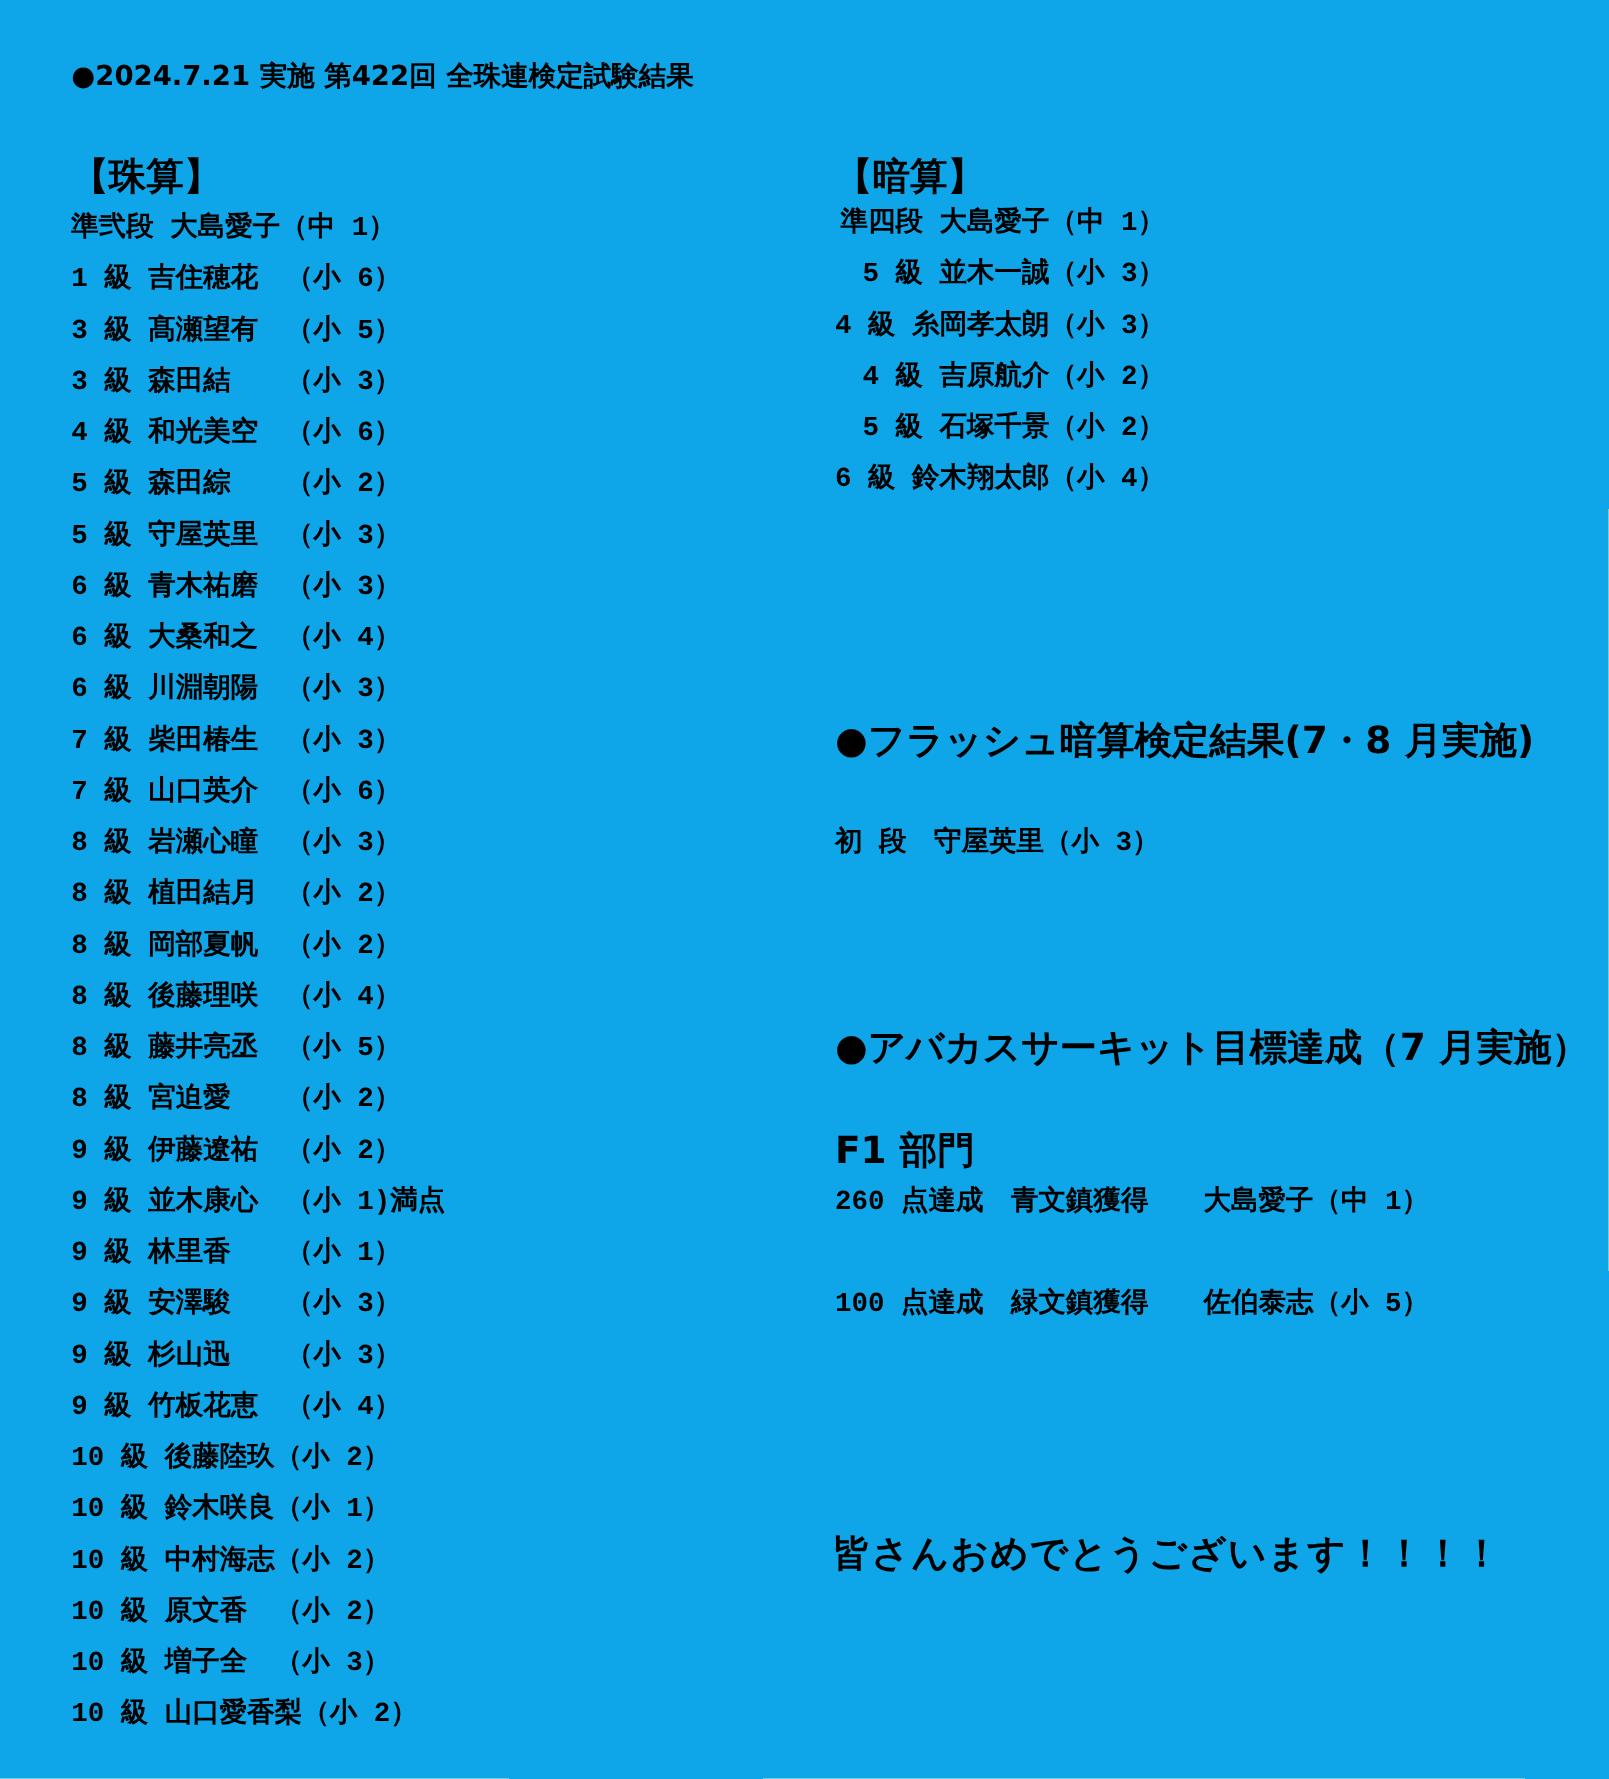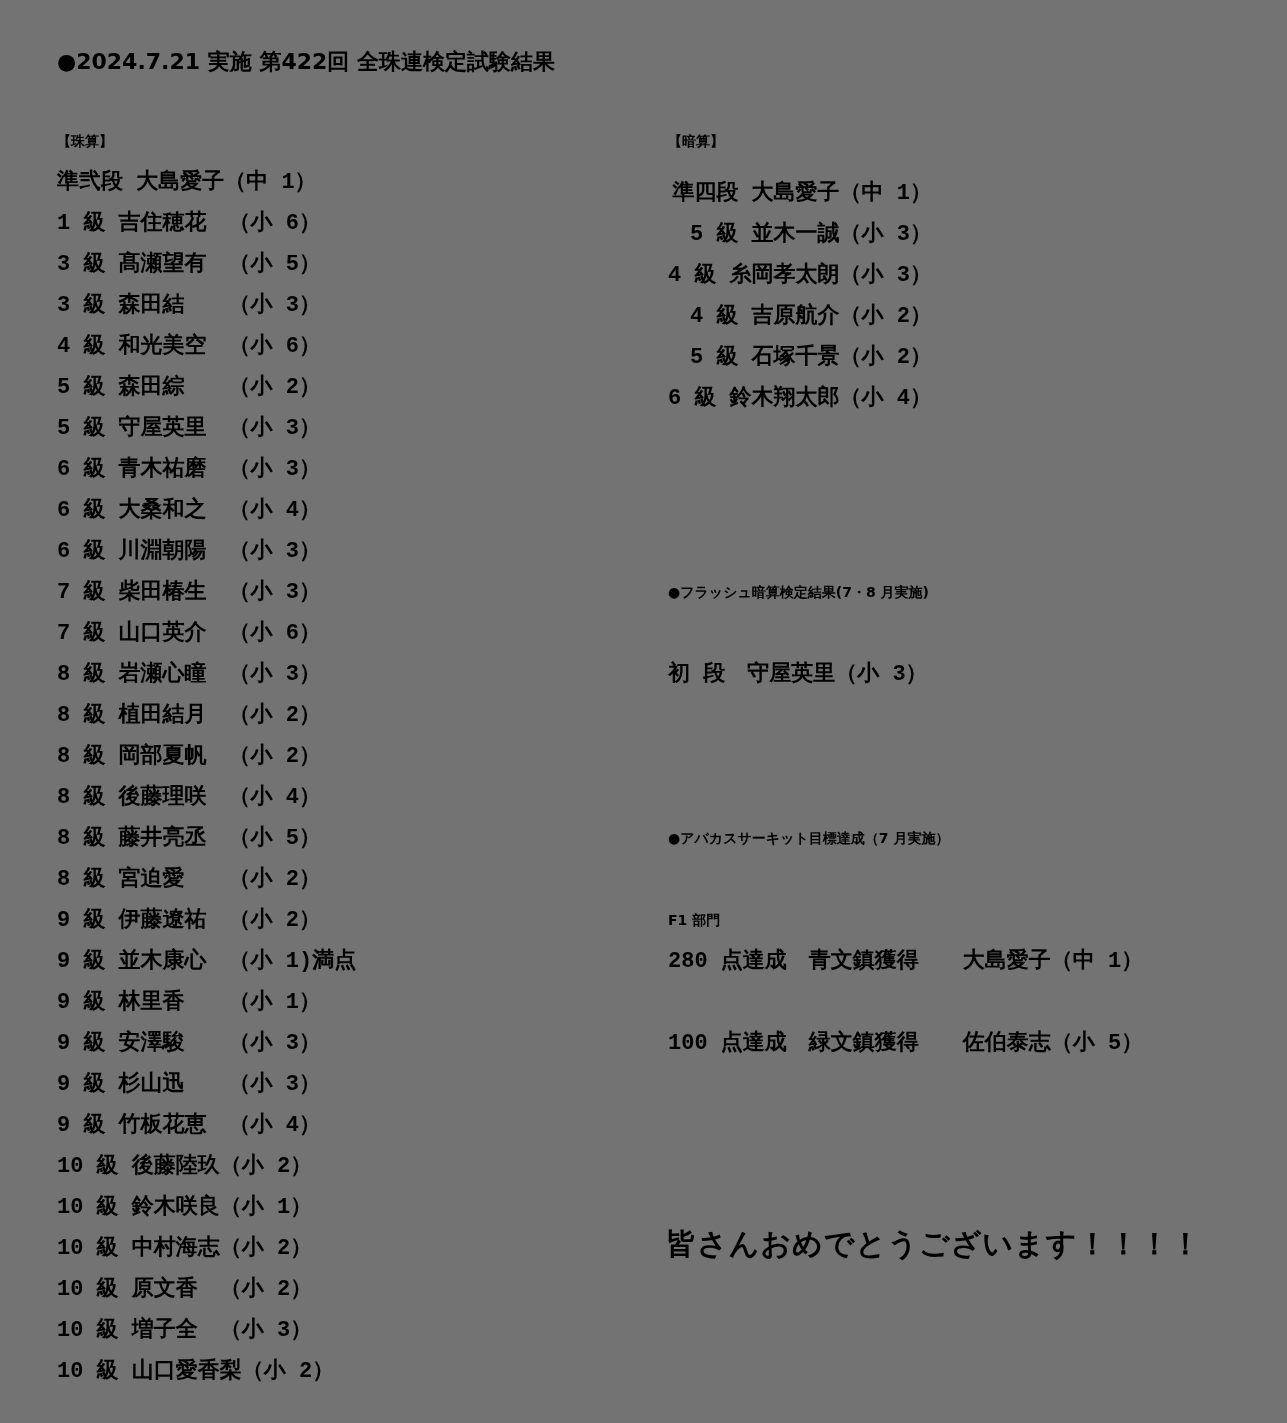--- a/index.html
+++ b/index.html
@@ -4,38 +4,38 @@
 <style>
   html, body {
     margin: 0;
     padding: 0;
     background: #ffffff;
   }
   .page {
     position: relative;
     width: 1287px;
     height: 1423px;
-    background: #737373;
+    background: #0ea5e9;
     color: #000000;
     font-family: "DejaVu Sans", sans-serif;
     font-weight: 700;
     overflow: hidden;
   }
   .abs {
     position: absolute;
     white-space: pre;
   }
   .doc-title {
     left: 57px;
     top: 41px;
     font-size: 22px;
     line-height: 41px;
   }
   .sec-header {
-    font-size: 14px;
+    font-size: 30px;
     line-height: 41px;
   }
   .result-list {
     font-size: 22px;
     line-height: 41px;
   }
   .result-list .line {
     height: 41px;
     white-space: pre;
     font-family: Liberation Mono, monospace;
@@ -56,24 +56,24 @@
 <body>
 
 <div class="page">
 
   <div class="abs doc-title">●2024.7.21 実施 第422回 全珠連検定試験結果</div>
 
   <div class="abs sec-header col-left" style="top:121px">【珠算】</div>
   <div class="abs result-list col-left" style="top:162px"><div class="line">準弐段 大島愛子（中 1）</div><div class="line">1 級 吉住穂花　（小 6）</div><div class="line">3 級 髙瀬望有　（小 5）</div><div class="line">3 級 森田結　　（小 3）</div><div class="line">4 級 和光美空　（小 6）</div><div class="line">5 級 森田綜　　（小 2）</div><div class="line">5 級 守屋英里　（小 3）</div><div class="line">6 級 青木祐磨　（小 3）</div><div class="line">6 級 大桑和之　（小 4）</div><div class="line">6 級 川淵朝陽　（小 3）</div><div class="line">7 級 柴田椿生　（小 3）</div><div class="line">7 級 山口英介　（小 6）</div><div class="line">8 級 岩瀬心瞳　（小 3）</div><div class="line">8 級 植田結月　（小 2）</div><div class="line">8 級 岡部夏帆　（小 2）</div><div class="line">8 級 後藤理咲　（小 4）</div><div class="line">8 級 藤井亮丞　（小 5）</div><div class="line">8 級 宮迫愛　　（小 2）</div><div class="line">9 級 伊藤遼祐　（小 2）</div><div class="line">9 級 並木康心　（小 1)満点</div><div class="line">9 級 林里香　　（小 1）</div><div class="line">9 級 安澤駿　　（小 3）</div><div class="line">9 級 杉山迅　　（小 3）</div><div class="line">9 級 竹板花恵　（小 4）</div><div class="line">10 級 後藤陸玖（小 2）</div><div class="line">10 級 鈴木咲良（小 1）</div><div class="line">10 級 中村海志（小 2）</div><div class="line">10 級 原文香　（小 2）</div><div class="line">10 級 増子全　（小 3）</div><div class="line">10 級 山口愛香梨（小 2）</div></div>
 
   <div class="abs sec-header col-right" style="top:121px">【暗算】</div>
-  <div class="abs result-list col-right" style="top:173px"><div class="line">準四段 大島愛子（中 1）</div><div class="line">5 級 並木一誠（小 3）</div><div class="line">4 級 糸岡孝太朗（小 3）</div><div class="line">4 級 吉原航介（小 2）</div><div class="line">5 級 石塚千景（小 2）</div><div class="line">6 級 鈴木翔太郎（小 4）</div></div>
+  <div class="abs result-list col-right" style="top:158px"><div class="line">準四段 大島愛子（中 1）</div><div class="line">5 級 並木一誠（小 3）</div><div class="line">4 級 糸岡孝太朗（小 3）</div><div class="line">4 級 吉原航介（小 2）</div><div class="line">5 級 石塚千景（小 2）</div><div class="line">6 級 鈴木翔太郎（小 4）</div></div>
 
   <div class="abs sec-header col-right" style="top:572px">●フラッシュ暗算検定結果(7・8 月実施)</div>
   <div class="abs result-list col-right" style="top:654px"><div class="line">初 段　守屋英里（小 3）</div></div>
 
   <div class="abs sec-header col-right" style="top:818px">●アバカスサーキット目標達成（7 月実施）</div>
   <div class="abs sec-header col-right" style="top:900px">F1 部門</div>
-  <div class="abs result-list col-right" style="top:941px"><div class="line">280 点達成　青文鎮獲得　　大島愛子（中 1）</div><div class="line"></div><div class="line">100 点達成　緑文鎮獲得　　佐伯泰志（小 5）</div></div>
+  <div class="abs result-list col-right" style="top:941px"><div class="line">260 点達成　青文鎮獲得　　大島愛子（中 1）</div><div class="line"></div><div class="line">100 点達成　緑文鎮獲得　　佐伯泰志（小 5）</div></div>
 
   <div class="abs congrats">皆さんおめでとうございます！！！！</div>
 
 </div>
 
 </body></html>

